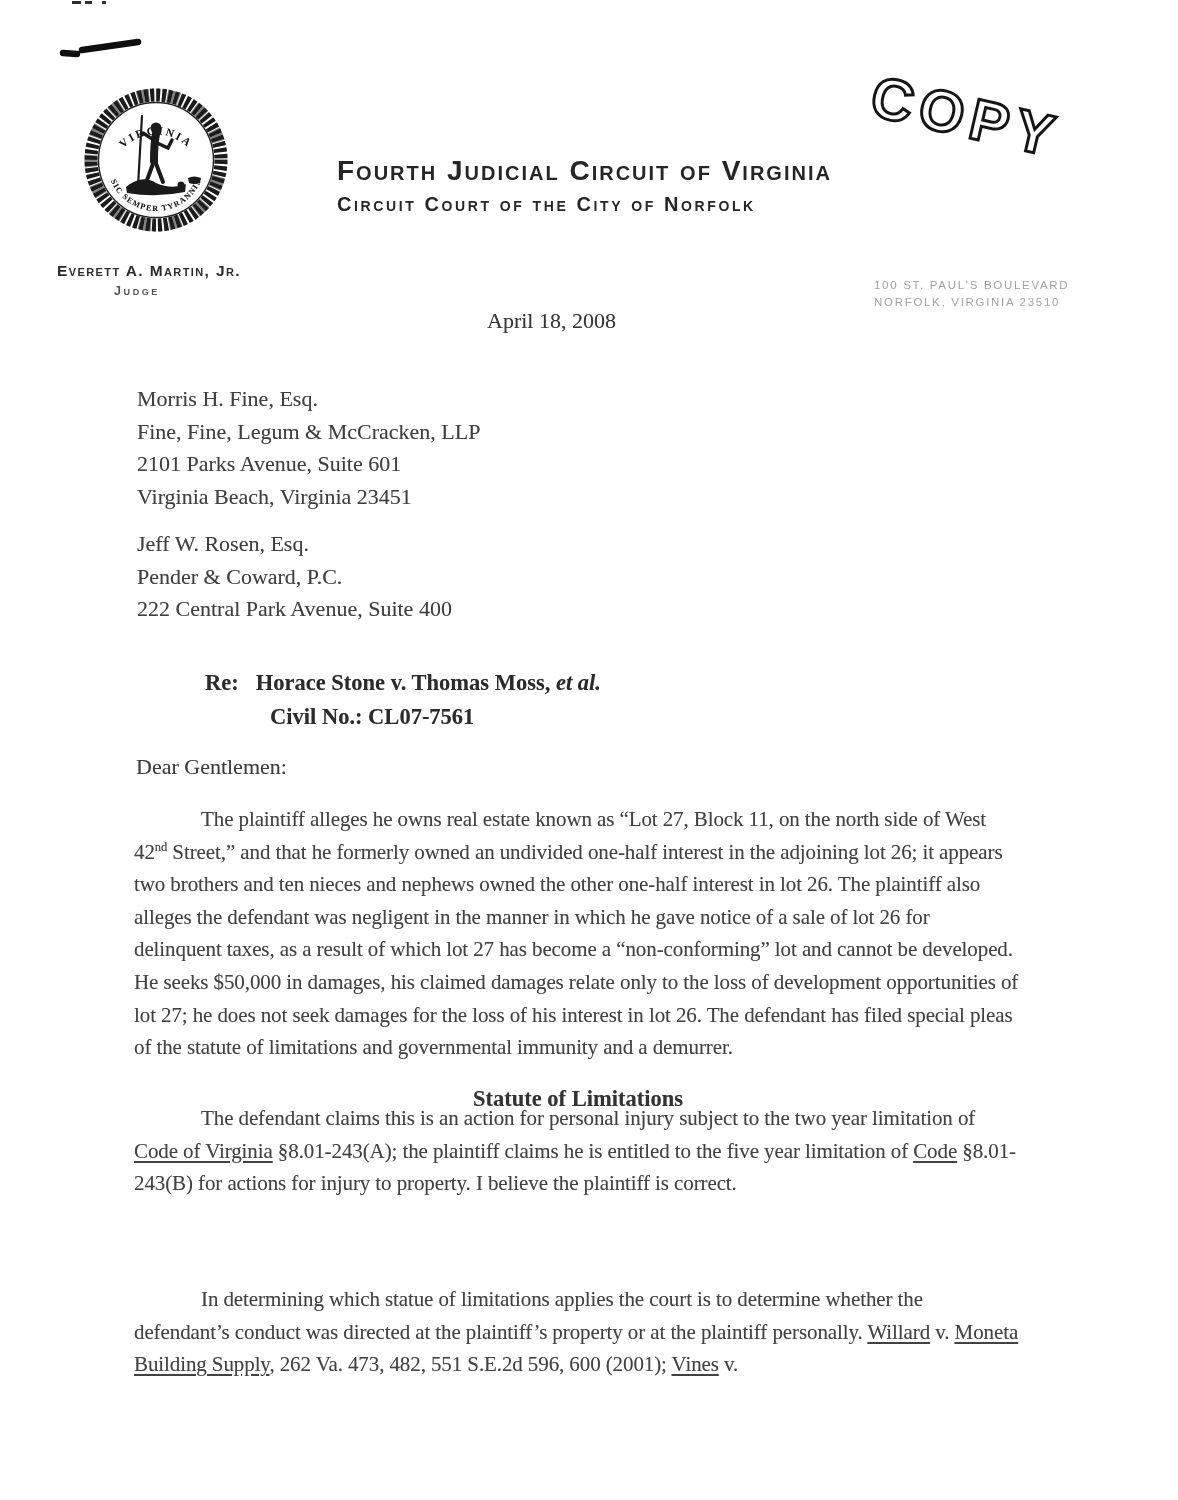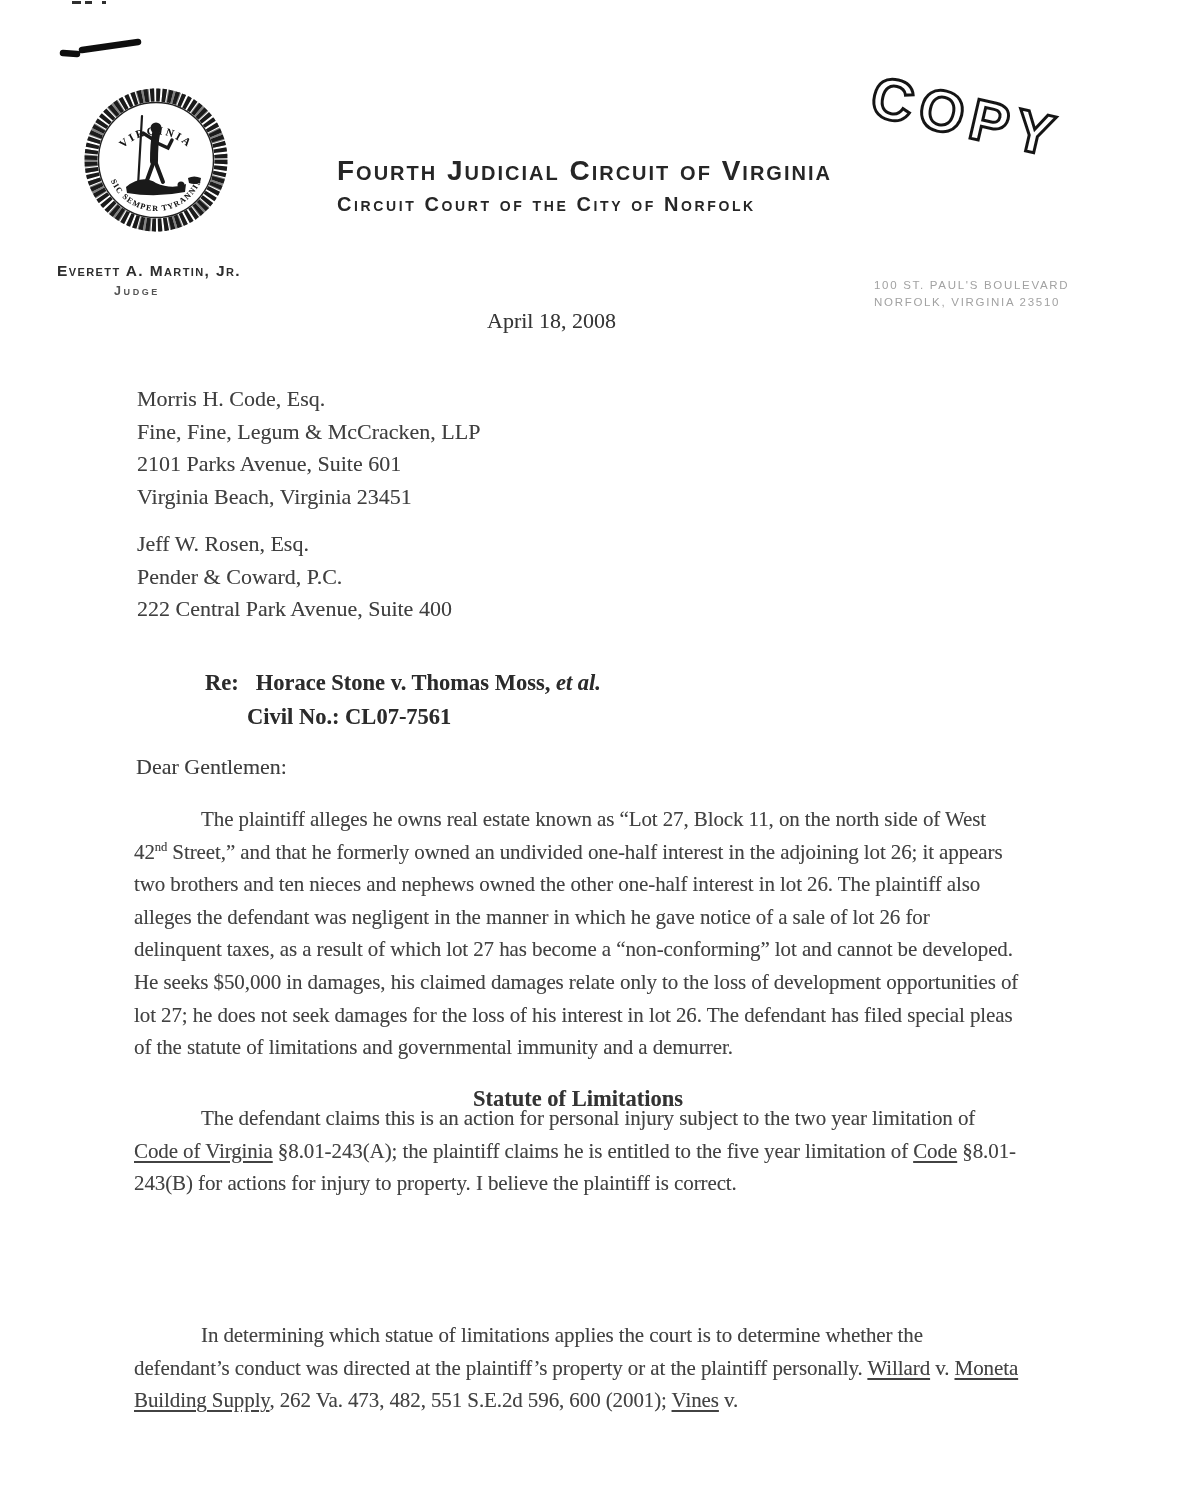--- a/index.html
+++ b/index.html
@@ -33,27 +33,27 @@
   .judge-title{font-weight:600;font-size:12.5px;letter-spacing:2.6px;color:#555;text-align:center;margin-top:4px;width:160px;}
   
   .court-address{position:absolute;left:874px;top:277px;font-family:"Liberation Sans",sans-serif;
     text-transform:uppercase;font-size:11.5px;letter-spacing:1.7px;color:#a2a2a2;line-height:17px;text-shadow:none;}
   .date{position:absolute;left:487px;top:308px;font-size:22px;color:#363636;text-align:center;}
   .recipient{position:absolute;left:137px;font-size:22px;line-height:32.5px;color:#3f3f3f;}
   .r1{top:383px;}
   .r2{top:528px;}
   .re-block{position:absolute;left:205px;top:666px;font-size:22.5px;font-weight:700;color:#2b2b2b;line-height:34px;}
   .re-label{padding-right:17px;}
-  .re-line2{margin-left:42px;}
+  .re-line2{margin-left:65px;}
   .salutation{position:absolute;left:136px;top:754px;font-size:22px;}
   .body-par{position:absolute;left:134px;width:888px;margin:0;font-size:21px;line-height:32.6px;
     text-indent:67px;color:#424242;letter-spacing:-0.1px;}
   .p1{top:803px;}
   .p2{top:1102px;}
-  .p3{top:1283px;margin-top:36px;}
+  .p3{top:1283px;}
   .section-heading{position:absolute;left:134px;top:1086px;width:888px;text-align:center;
     font-weight:700;font-size:22.5px;color:#333;}
   .seg-italic{font-style:italic;}
   .seg-underline{text-decoration:underline;text-underline-offset:3px;}
   .seg-sup{vertical-align:super;font-size:0.6em;line-height:0;}
 </style>
 </head>
 <body>
 
 <div class="page">
@@ -109,21 +109,21 @@
   </div>
 
   <div class="court-address">
     <div>100 St. Paul's Boulevard</div>
     <div>Norfolk, Virginia 23510</div>
   </div>
 
   <div class="date">April 18, 2008</div>
 
   <div class="recipient r1">
-    <div>Morris H. Code, Esq.</div>
+    <div>Morris H. Fine, Esq.</div>
     <div>Fine, Fine, Legum &amp; McCracken, LLP</div>
     <div>2101 Parks Avenue, Suite 601</div>
     <div>Virginia Beach, Virginia 23451</div>
   </div>
 
   <div class="recipient r2">
     <div>Jeff W. Rosen, Esq.</div>
     <div>Pender &amp; Coward, P.C.</div>
     <div>222 Central Park Avenue, Suite 400</div>
   </div>

